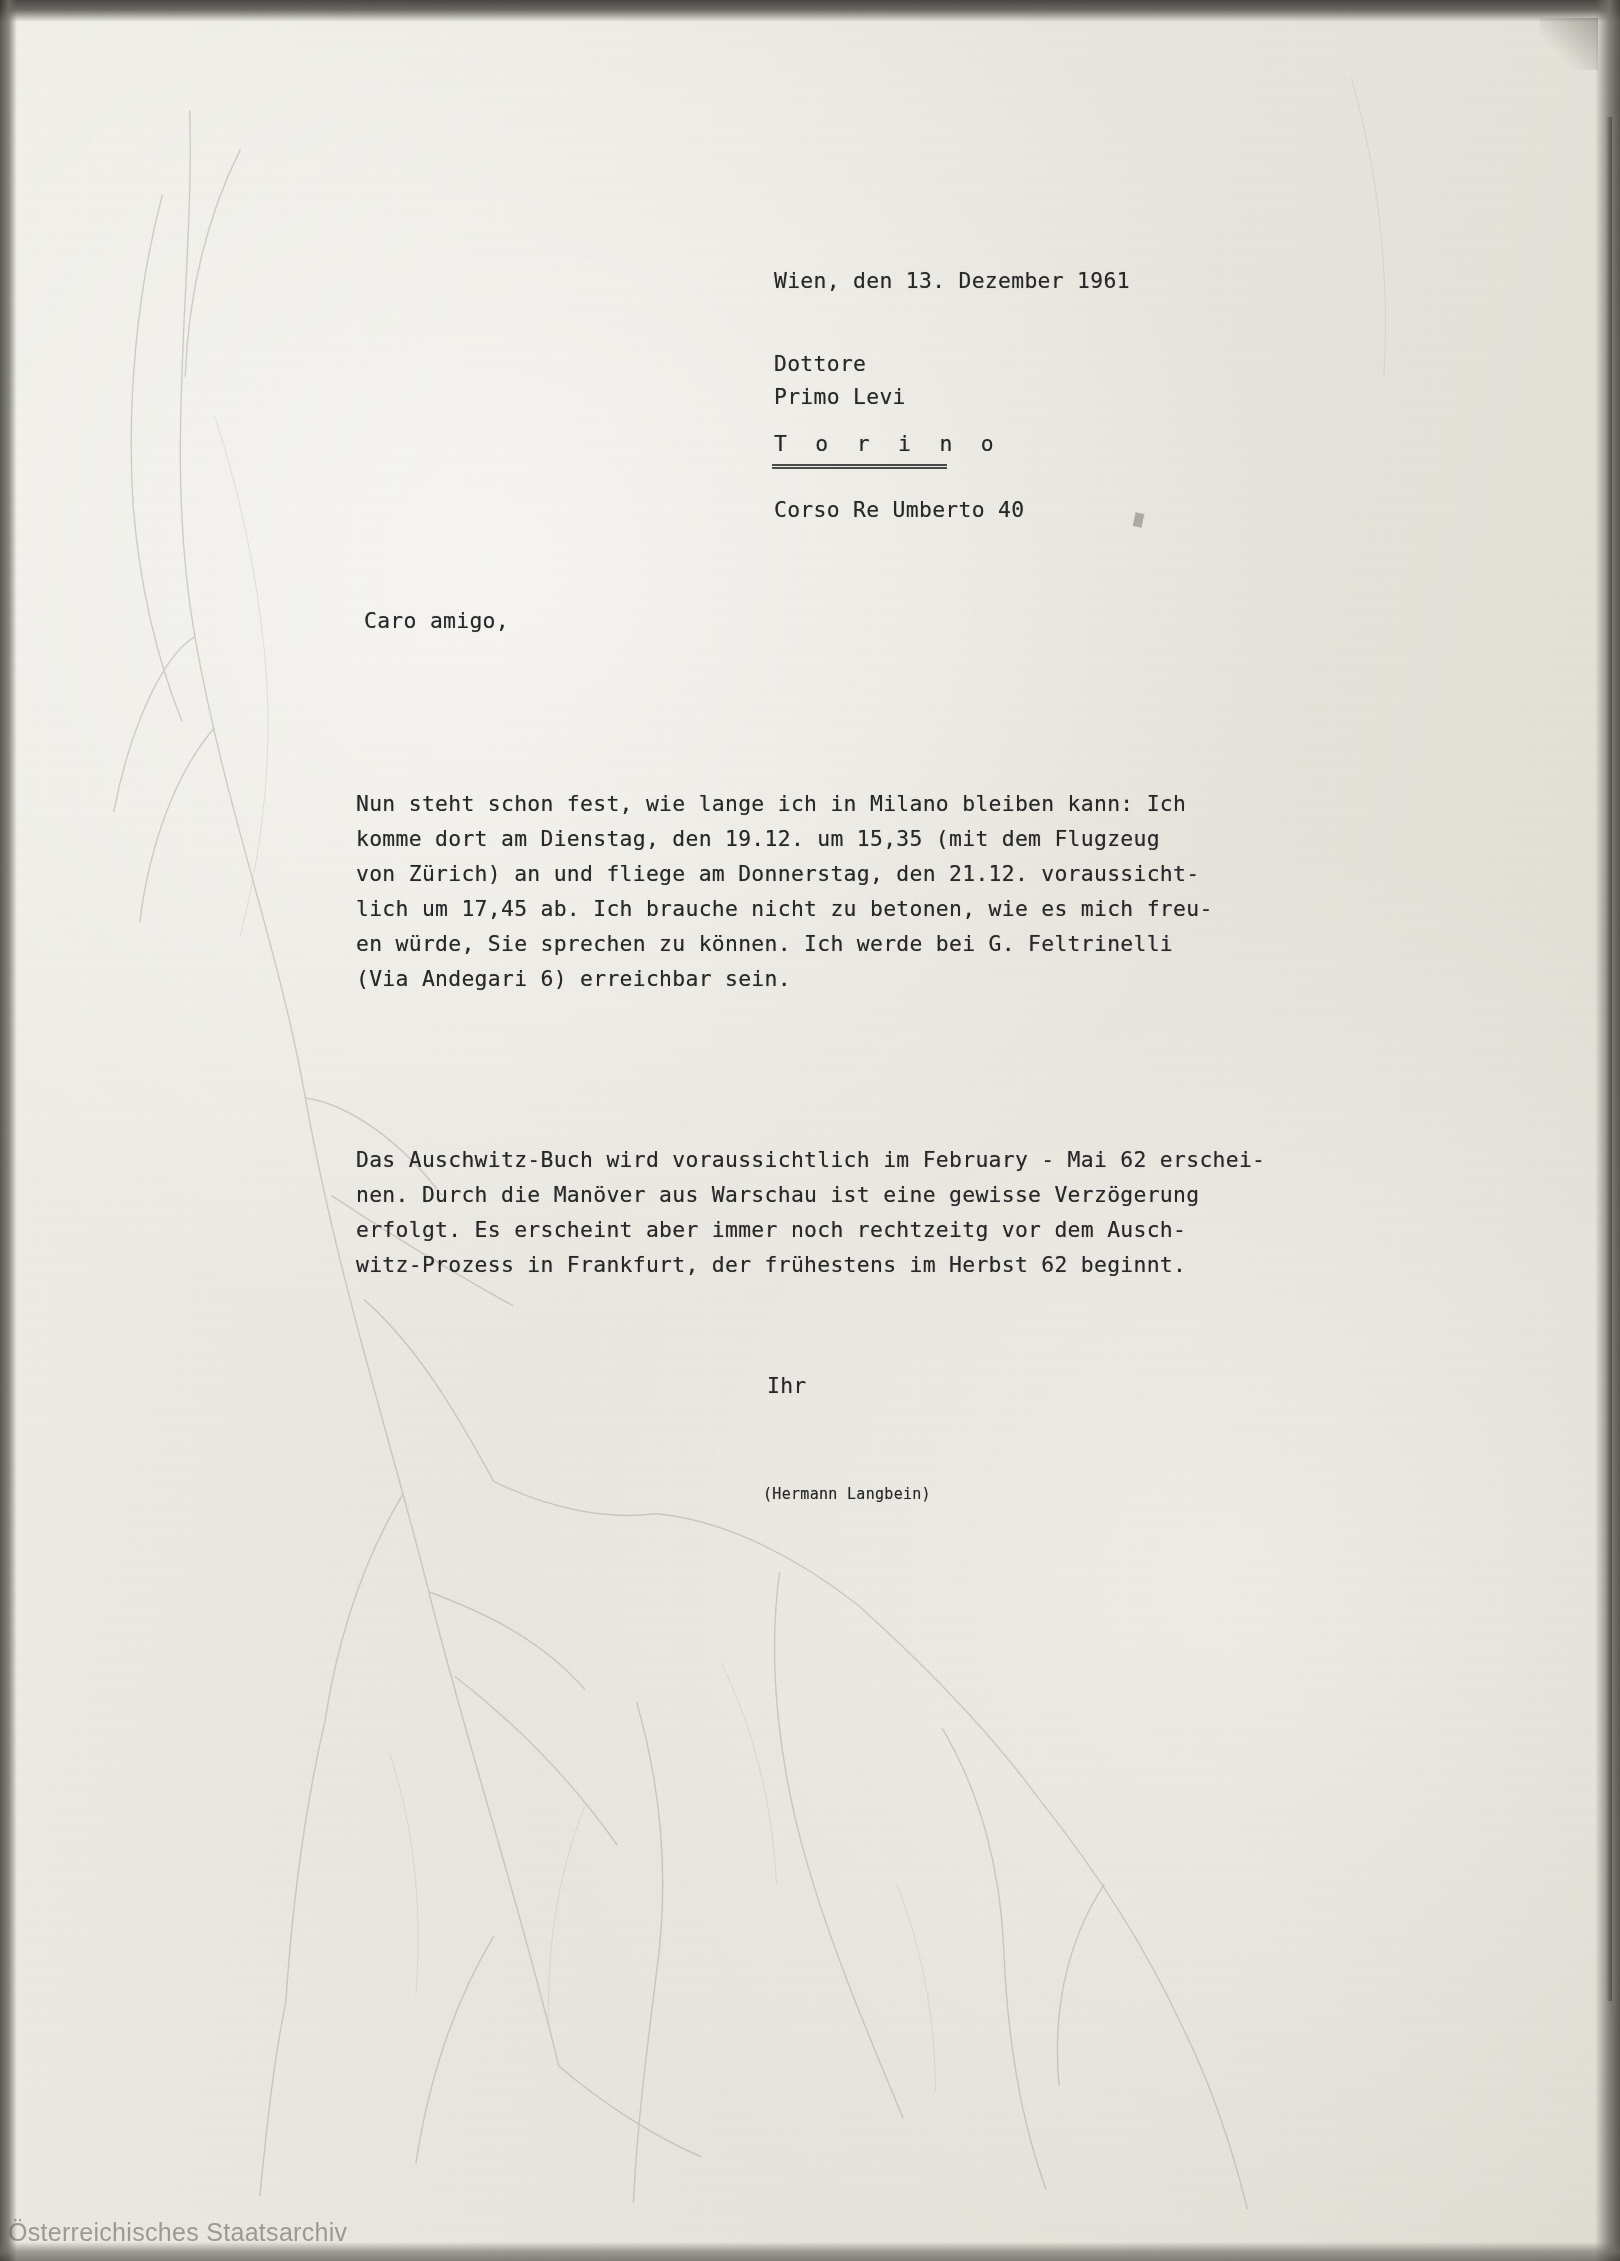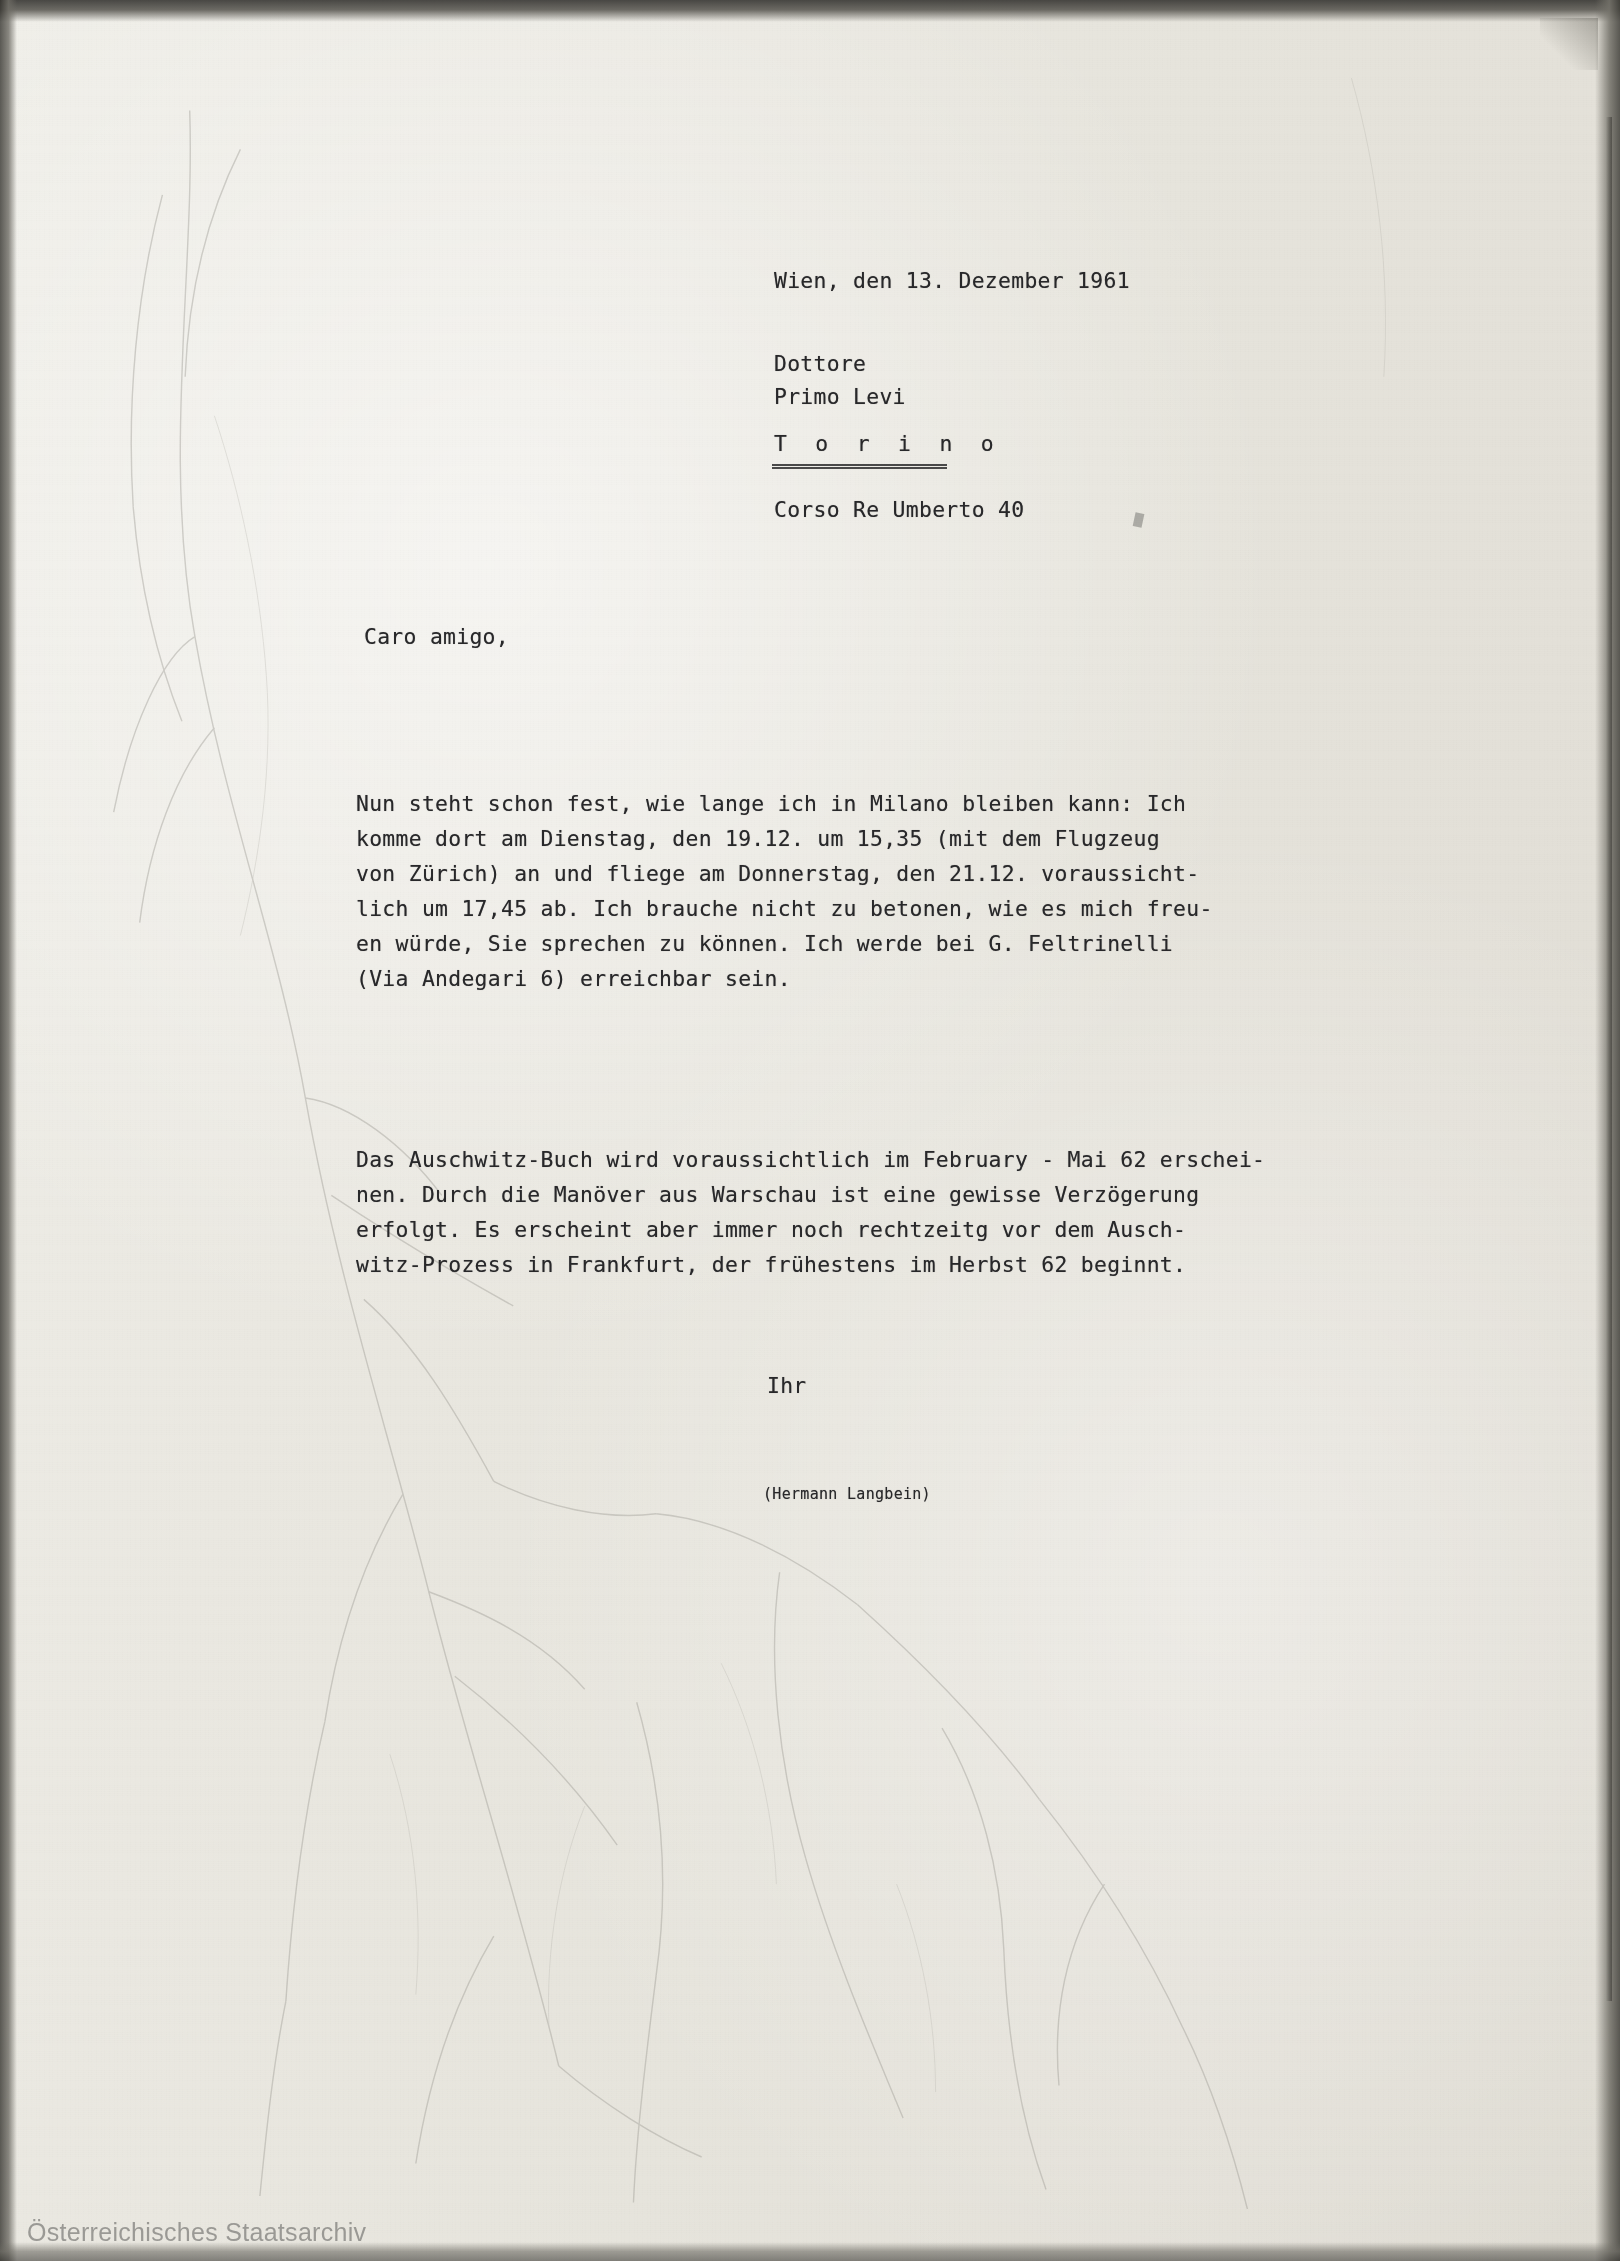--- a/index.html
+++ b/index.html
@@ -89,36 +89,36 @@
   .addr2      { left: 774px; top: 375px;  font-size: 21.4px; }
   .addr3      { left: 774px; top: 422px;  font-size: 21.4px; letter-spacing: 7.8px; }
   .addr-underline {
     position: absolute;
     left: 772px; top: 455px; width: 175px; height: 4.5px;
     background:
       linear-gradient(180deg, #2d2d2e 0%, #2d2d2e 35%, rgba(0,0,0,0) 36%, rgba(0,0,0,0) 64%, #2d2d2e 65%, #2d2d2e 100%);
     opacity: 0.85;
   }
   .addr4      { left: 774px; top: 488px;  font-size: 21.4px; }
-  .salut      { left: 364px;  top: 615px;  font-size: 21.4px; text-align: center; }
+  .salut      { left: 364px;  top: 599px;  font-size: 21.4px; text-align: center; }
 
   .p { position: absolute; left: 356px; font-size: 21.4px; line-height: 35px; white-space: pre; }
   .p1 { top: 726px; }
   .p2 { top: 777px; }
   .p3 { top: 985px; }
   .p4 { top: 1133px; }
   .p5 { top: 1281px; }
 
   .ihr       { left: 767px; top: 1364px; font-size: 21.4px; }
   .sign      { left: 763px; top: 1476px; font-size: 15px; }
 
   
   .watermark {
     position: absolute;
-    left: 27px;
+    left: 8px;
     bottom: 14.3px;
     font-family: "Liberation Sans", sans-serif;
     font-size: 25px;
     color: rgba(90,90,88,0.55);
     letter-spacing: 0.3px;
     white-space: pre;
   }
   .smudge-a {
     position: absolute; left: 1134px; top: 513px; width: 9px; height: 14.3px;
     background: rgba(60,60,58,0.35); transform: rotate(12deg); filter: blur(0.4px);

